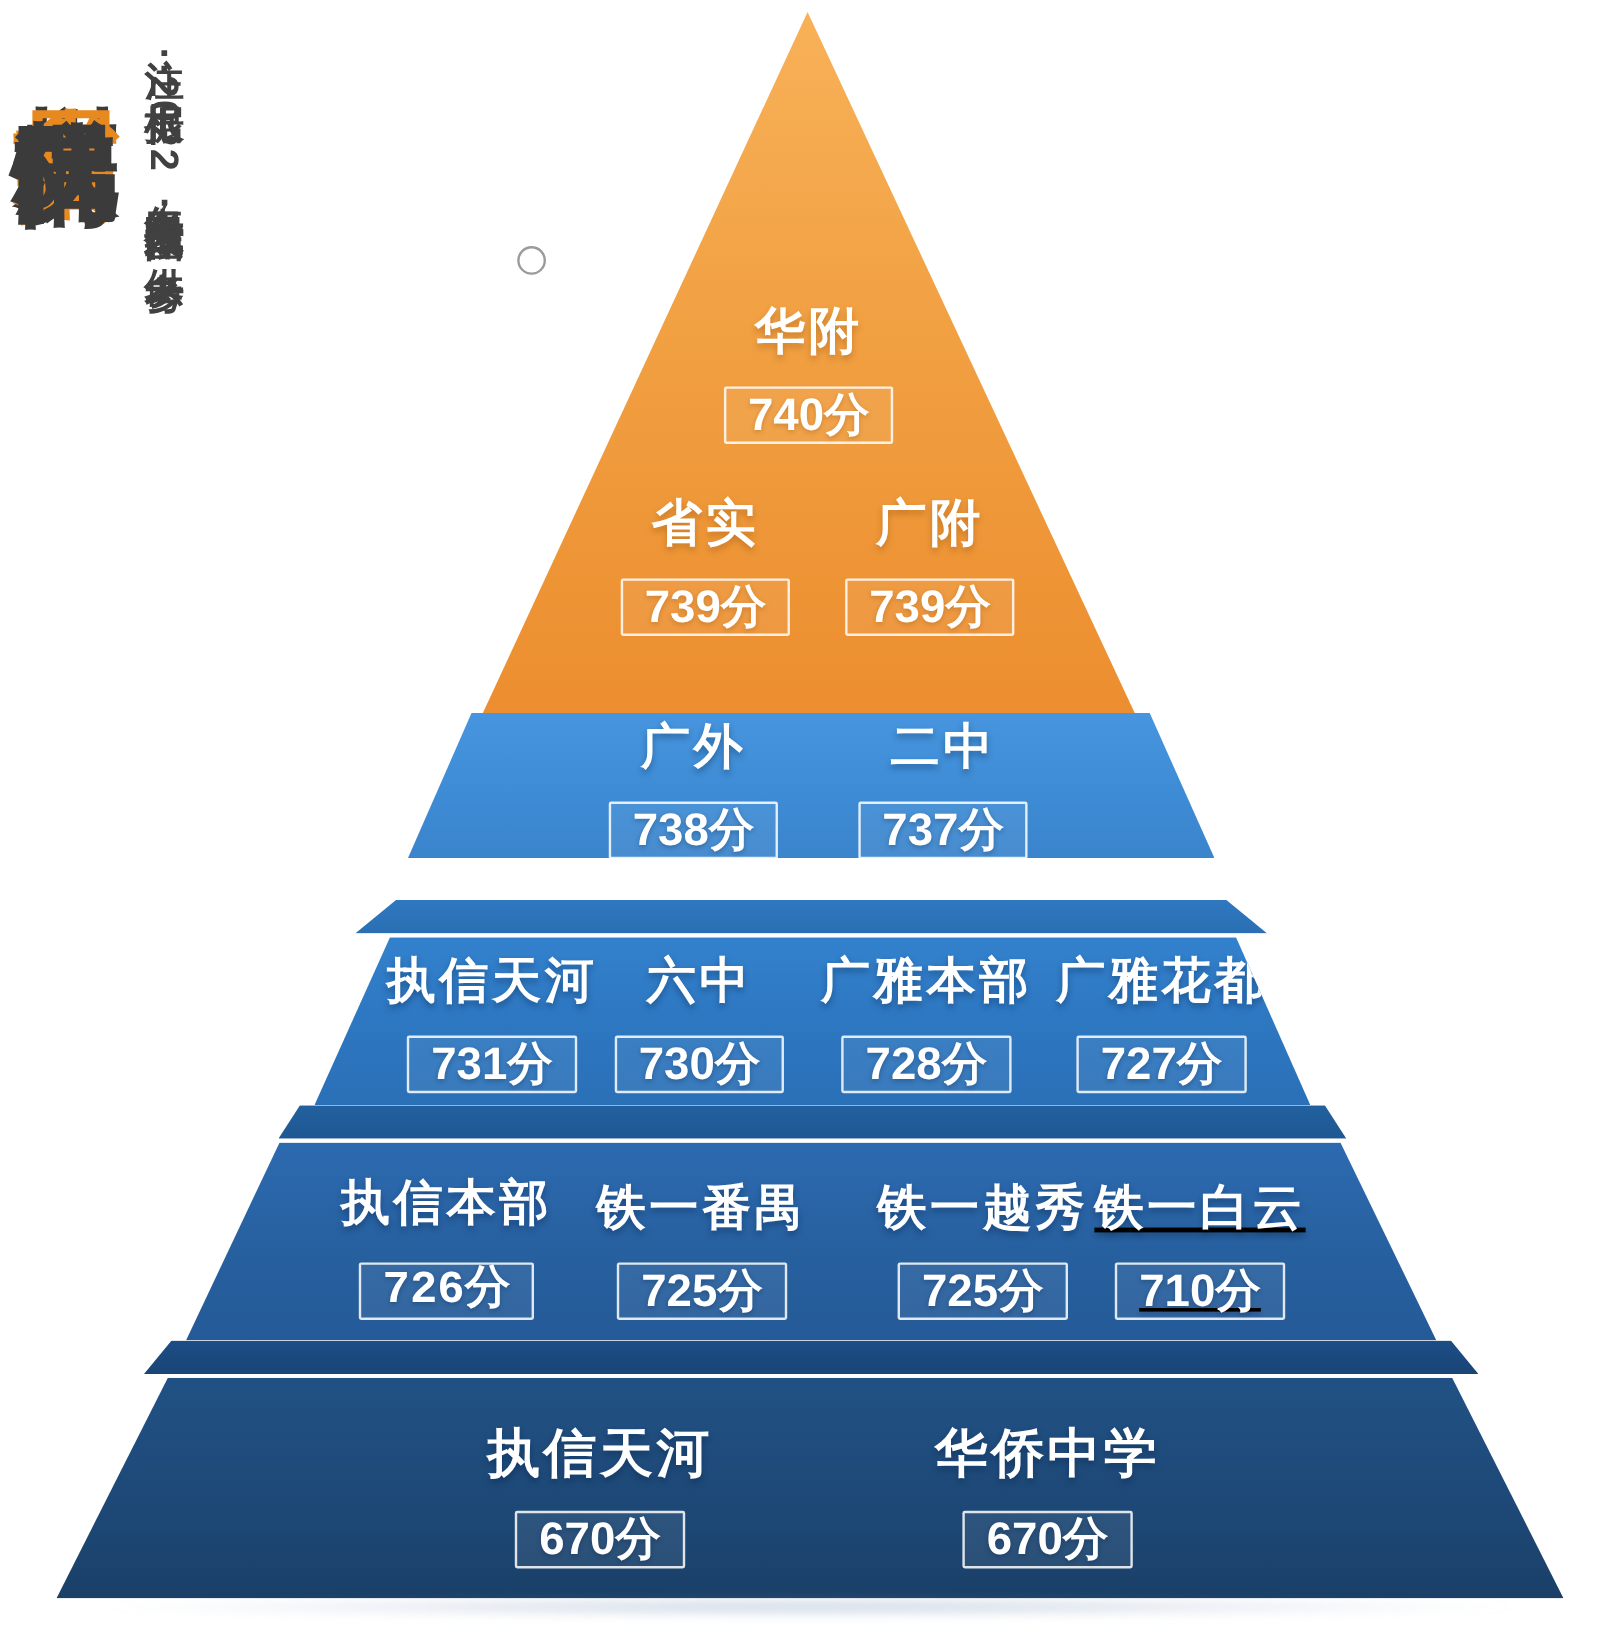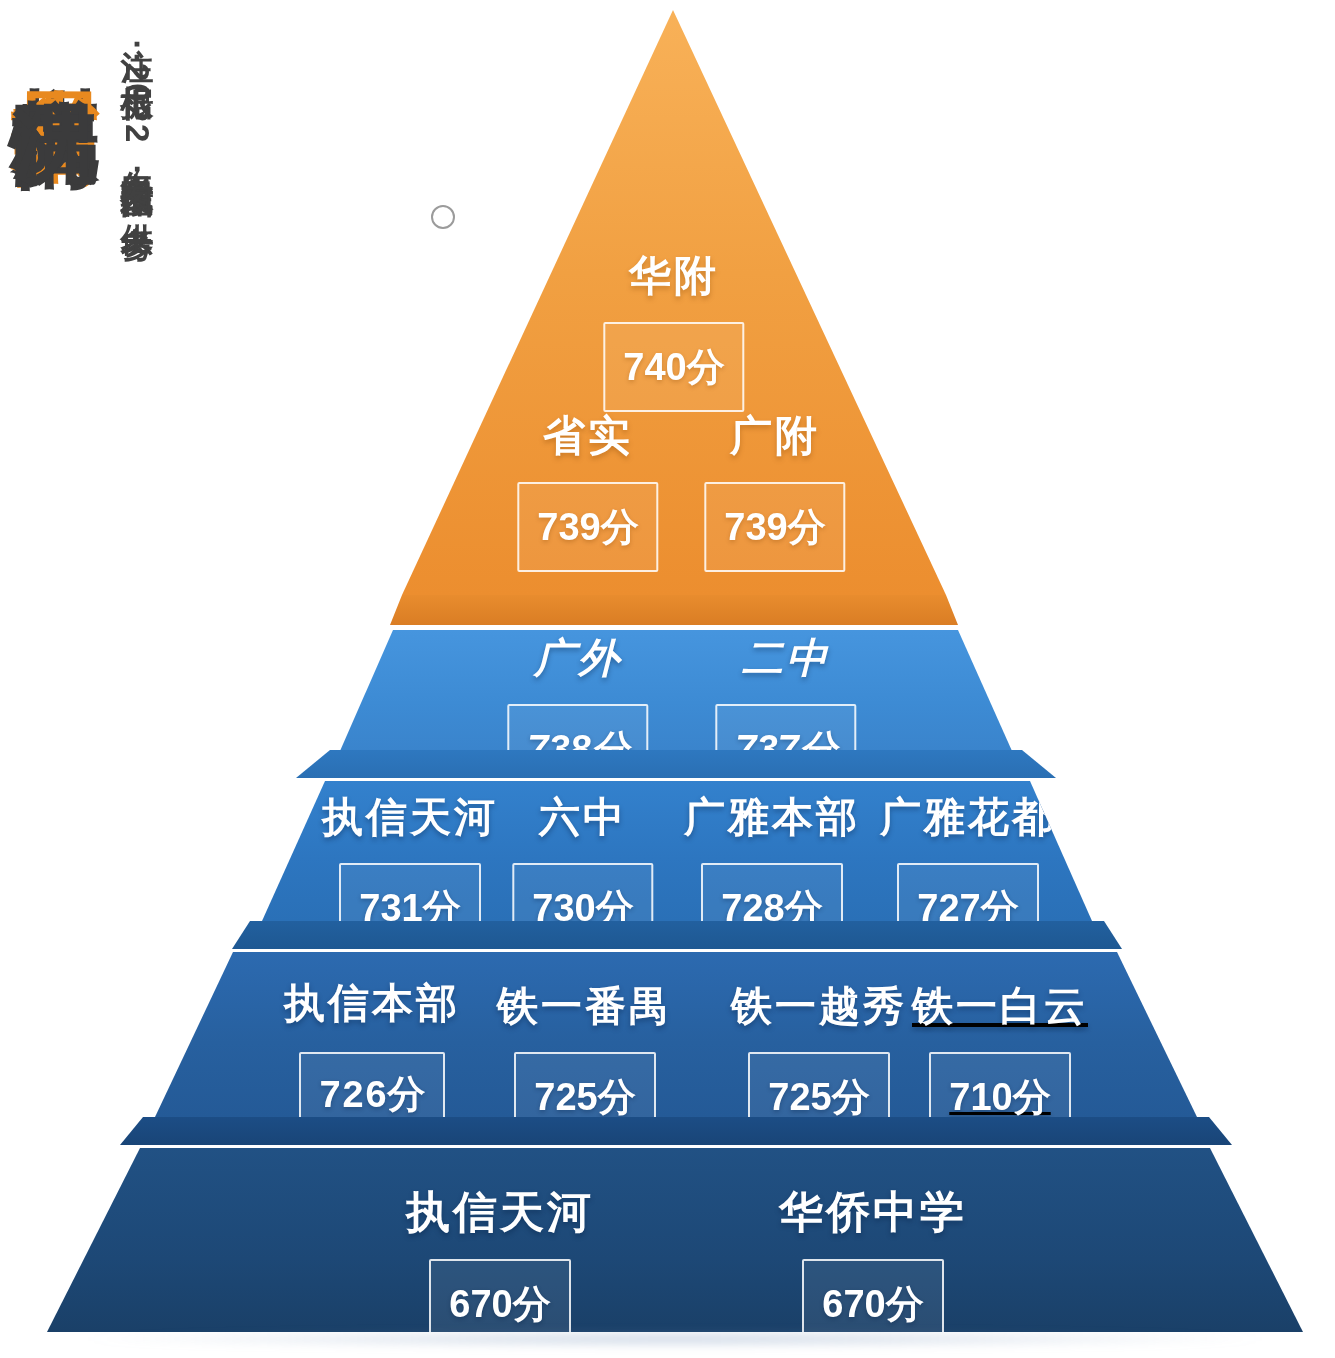--- a/index.html
+++ b/index.html
@@ -32,24 +32,23 @@
     left:402px;top:10px;width:544px;height:585px;
     background:linear-gradient(180deg,#f8b158 0%,#f1a042 45%,#ec8e2f 100%);
     clip-path:polygon(271px 0,0 585px,544px 585px);
   }
   .t1-ledge{
     left:390px;top:595px;width:568px;height:30px;
     background:linear-gradient(180deg,#e88c2e,#da7d24);
     clip-path:polygon(12px 0,556px 0,568px 30px,0 30px);
   }
   .t2-face{
-    left:340px;top:630px;width:672px;height:121px;
+    left:340px;top:594px;width:672px;height:121px;
     background:linear-gradient(180deg,#4695de 0%,#3d8bd4 60%,#3a84cc 100%);
     clip-path:polygon(53px 0,618px 0,672px 121px,0 121px);
-    font-style:italic;
   }
   .t2-ledge{
     left:296px;top:750px;width:760px;height:28px;
     background:linear-gradient(180deg,#2e78c0,#2a6fb3);
     clip-path:polygon(34px 0,726px 0,760px 28px,0 28px);
   }
   .t3-face{
     left:262px;top:781px;width:830px;height:140px;
     background:linear-gradient(180deg,#3381cd 0%,#2d76c0 55%,#2a70b7 100%);
     clip-path:polygon(63px 0,768px 0,830px 140px,0 140px);
@@ -89,21 +88,21 @@
     color:#ffffff;font-weight:900;font-size:41px;line-height:1;
     letter-spacing:3px;white-space:nowrap;
     text-shadow:0 3px 5px rgba(0,25,60,.35);
   }
   .t1-face .school{font-size:42px;text-shadow:0 3px 5px rgba(130,65,0,.35);}
   .t5-face .school{font-size:44px;}
   .score-box{
     border:2px solid rgba(255,255,255,.85);
     background:rgba(255,255,255,.07);
     color:#ffffff;font-weight:700;font-size:38px;line-height:1;
-    padding:24px 18px;white-space:nowrap;border-radius:2px;
+    padding:3px 18px;white-space:nowrap;border-radius:2px;
     text-shadow:0 2px 4px rgba(0,25,60,.3);
   }
   .t1-face .score-box{text-shadow:0 2px 4px rgba(130,65,0,.3);}
 
   
   .e-huafu{left:272px;top:245px;}
   .e-shengshi{left:186px;top:405px;}
   .e-guangfu{left:373px;top:405px;}
   
   .e-guangwai{left:238px;top:8px;}

